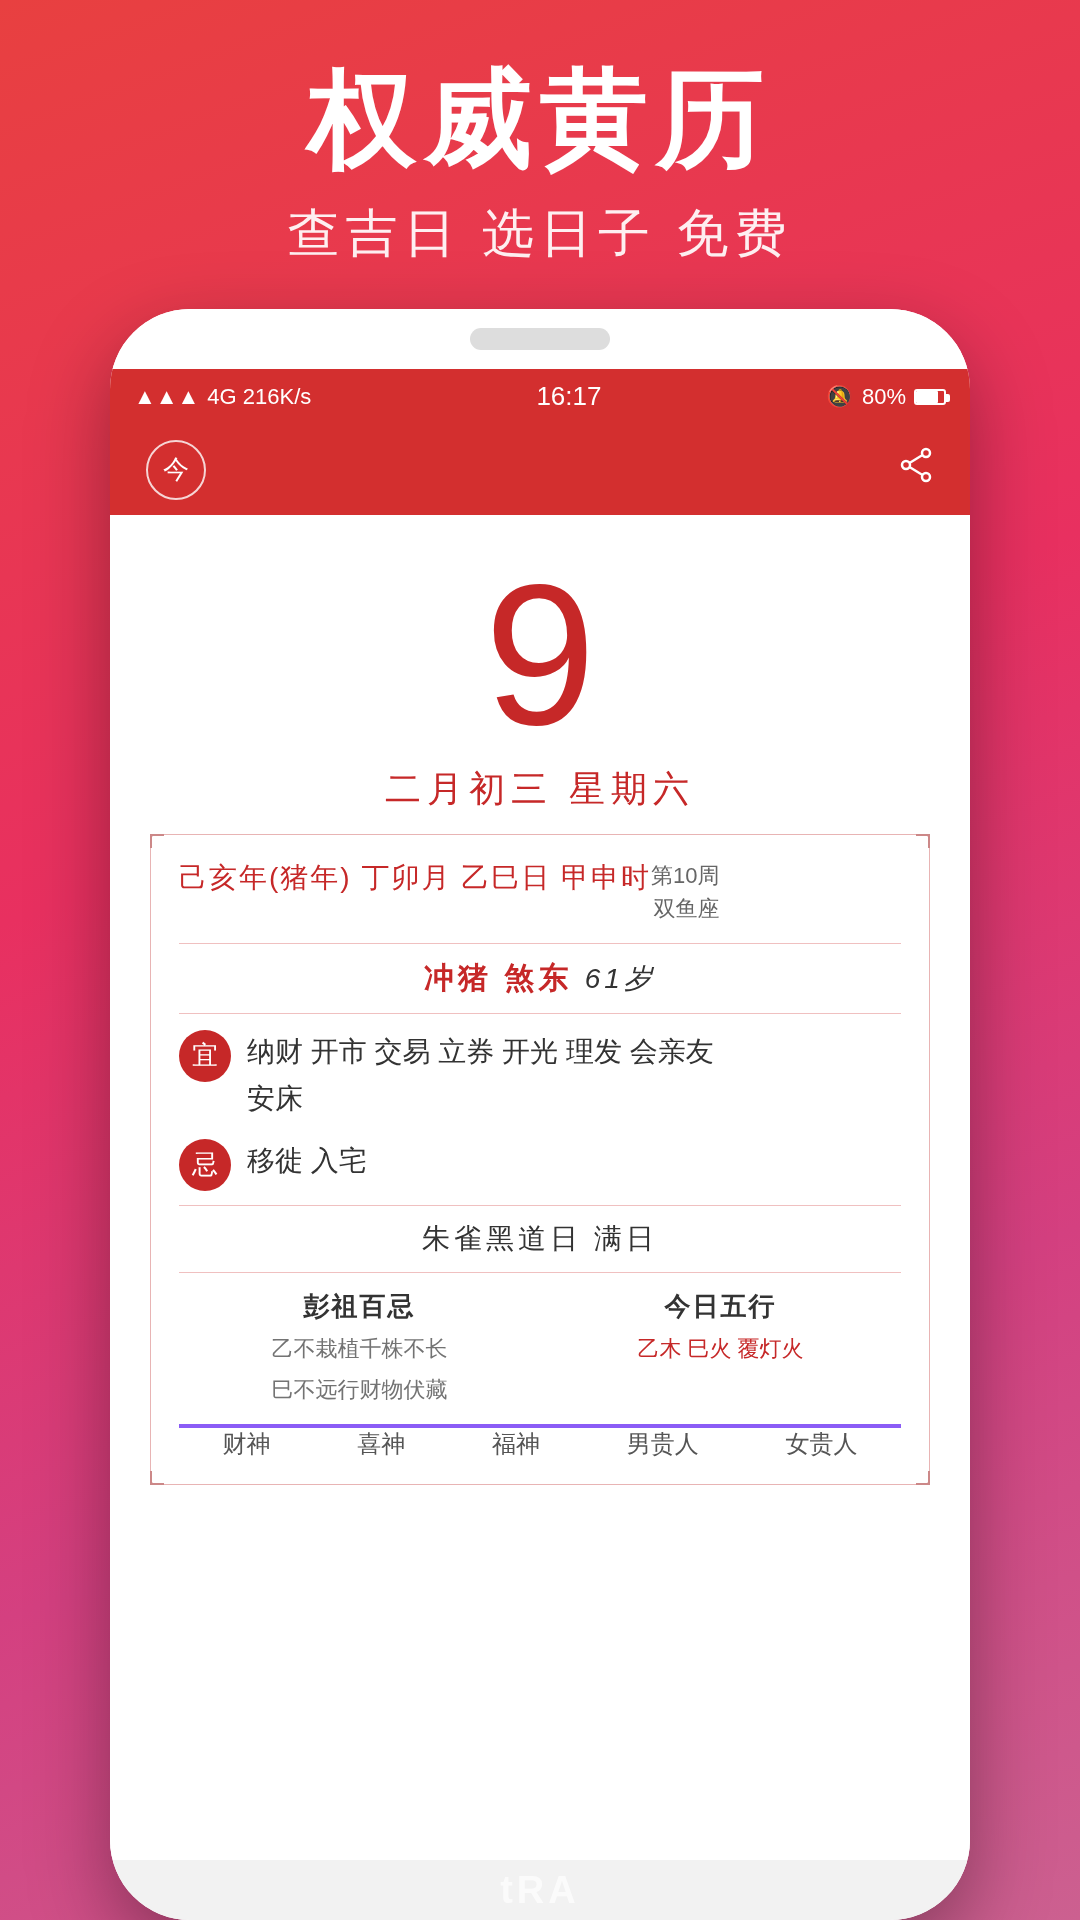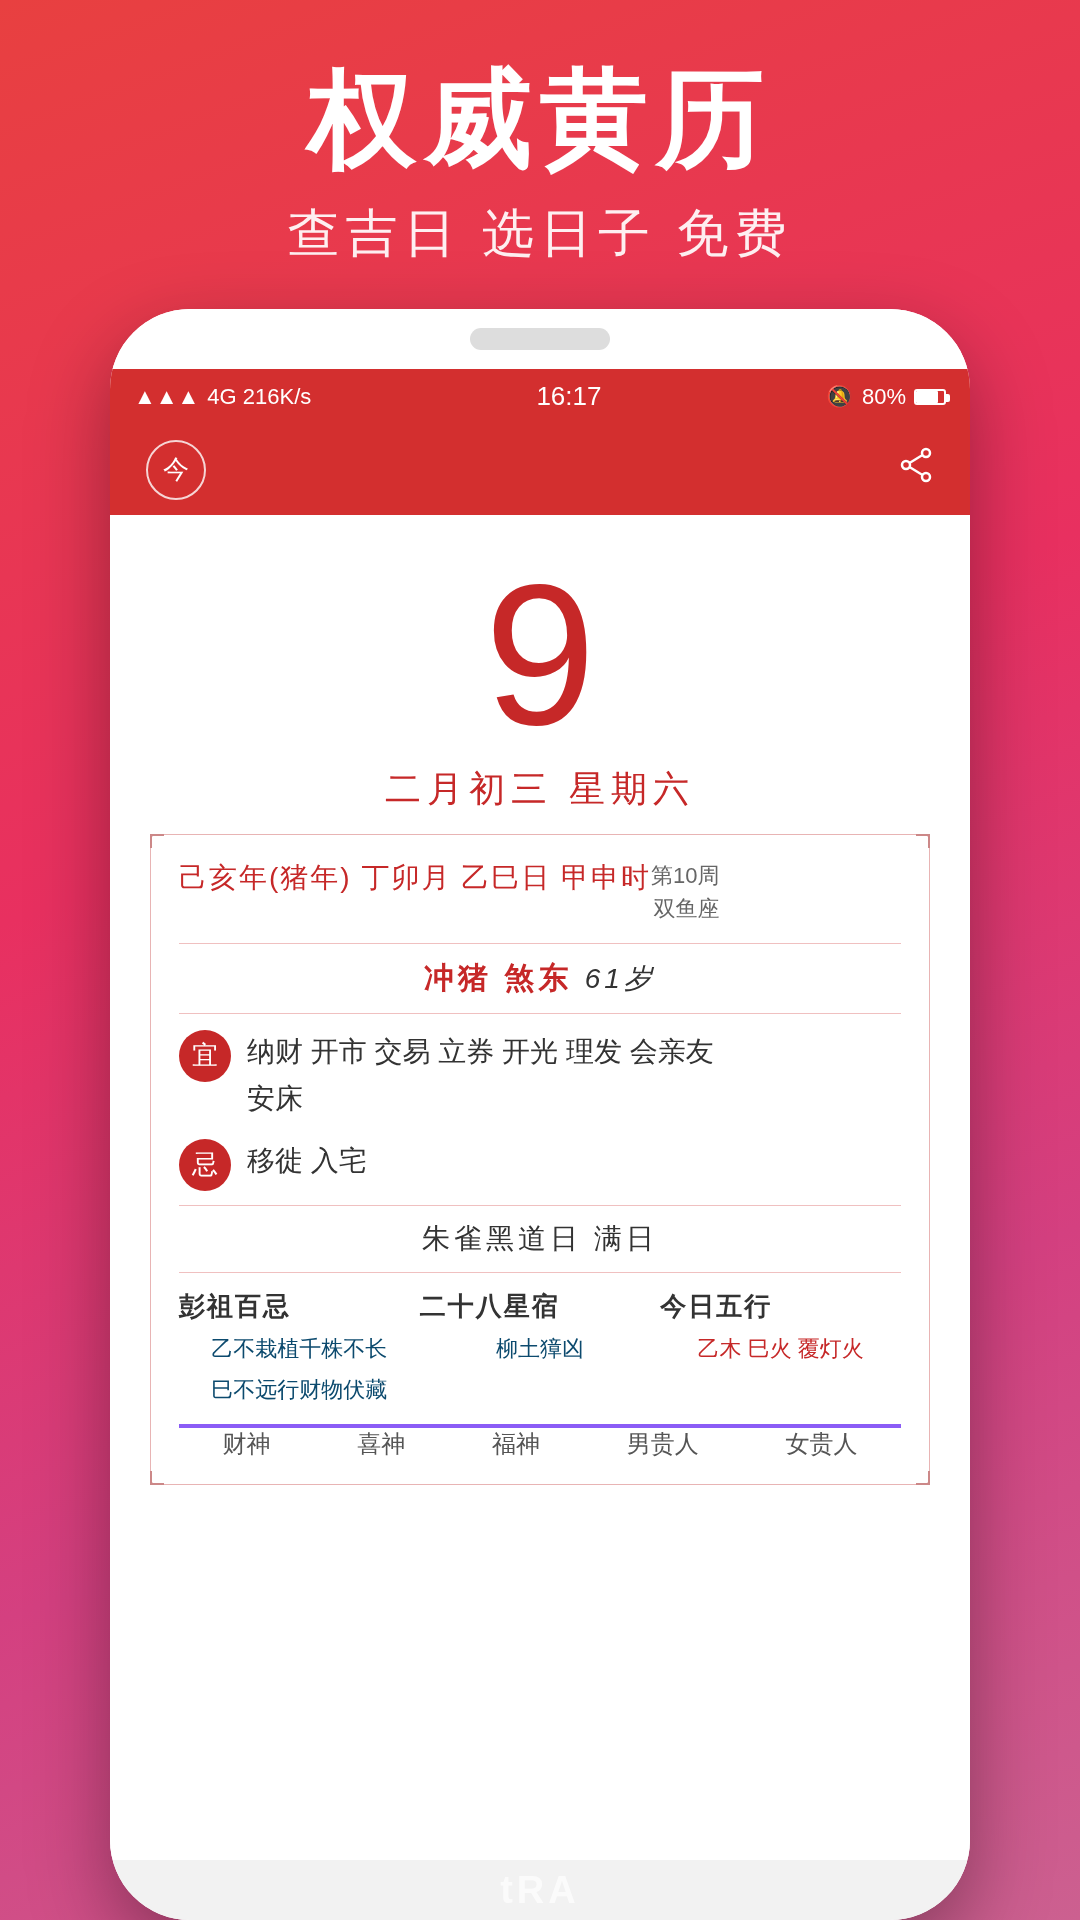--- a/index.html
+++ b/index.html
@@ -271,34 +271,35 @@
 
     .three-cols {
       display: flex;
       justify-content: space-around;
       margin: 16px 0;
     }
 
     .col-item {
       display: flex;
       flex-direction: column;
+      align-items: center;
       gap: 8px;
       flex: 1;
     }
 
     .col-title {
       font-size: 26px;
       font-weight: 600;
       color: #333;
       letter-spacing: 2px;
     }
 
     .col-desc {
       font-size: 22px;
-      color: #0c4a6e;
+      color: #737373;
       text-align: center;
       line-height: 1.5;
       font-family: Liberation Serif, serif;
     }
 
     .col-desc-red {
       font-size: 22px;
       color: #c62828;
       text-align: center;
       line-height: 1.5;
@@ -451,24 +452,20 @@
 
           <div class="divider"></div>
 
           <div class="three-cols">
             <div class="col-item">
               <div class="col-title">彭祖百忌</div>
               <div class="col-desc">乙不栽植千株不长</div>
               <div class="col-desc">巳不远行财物伏藏</div>
             </div>
             <div class="col-item">
-              <div class="col-title">二十八星宿</div>
-              <div class="col-desc">柳土獐凶</div>
-            </div>
-            <div class="col-item">
               <div class="col-title">今日五行</div>
               <div class="col-desc-red">乙木 巳火 覆灯火</div>
             </div>
           </div>
 
           <div class="five-cols">
             <div class="five-col-item">
               <span>财神</span>
             </div>
             <div class="five-col-item">

